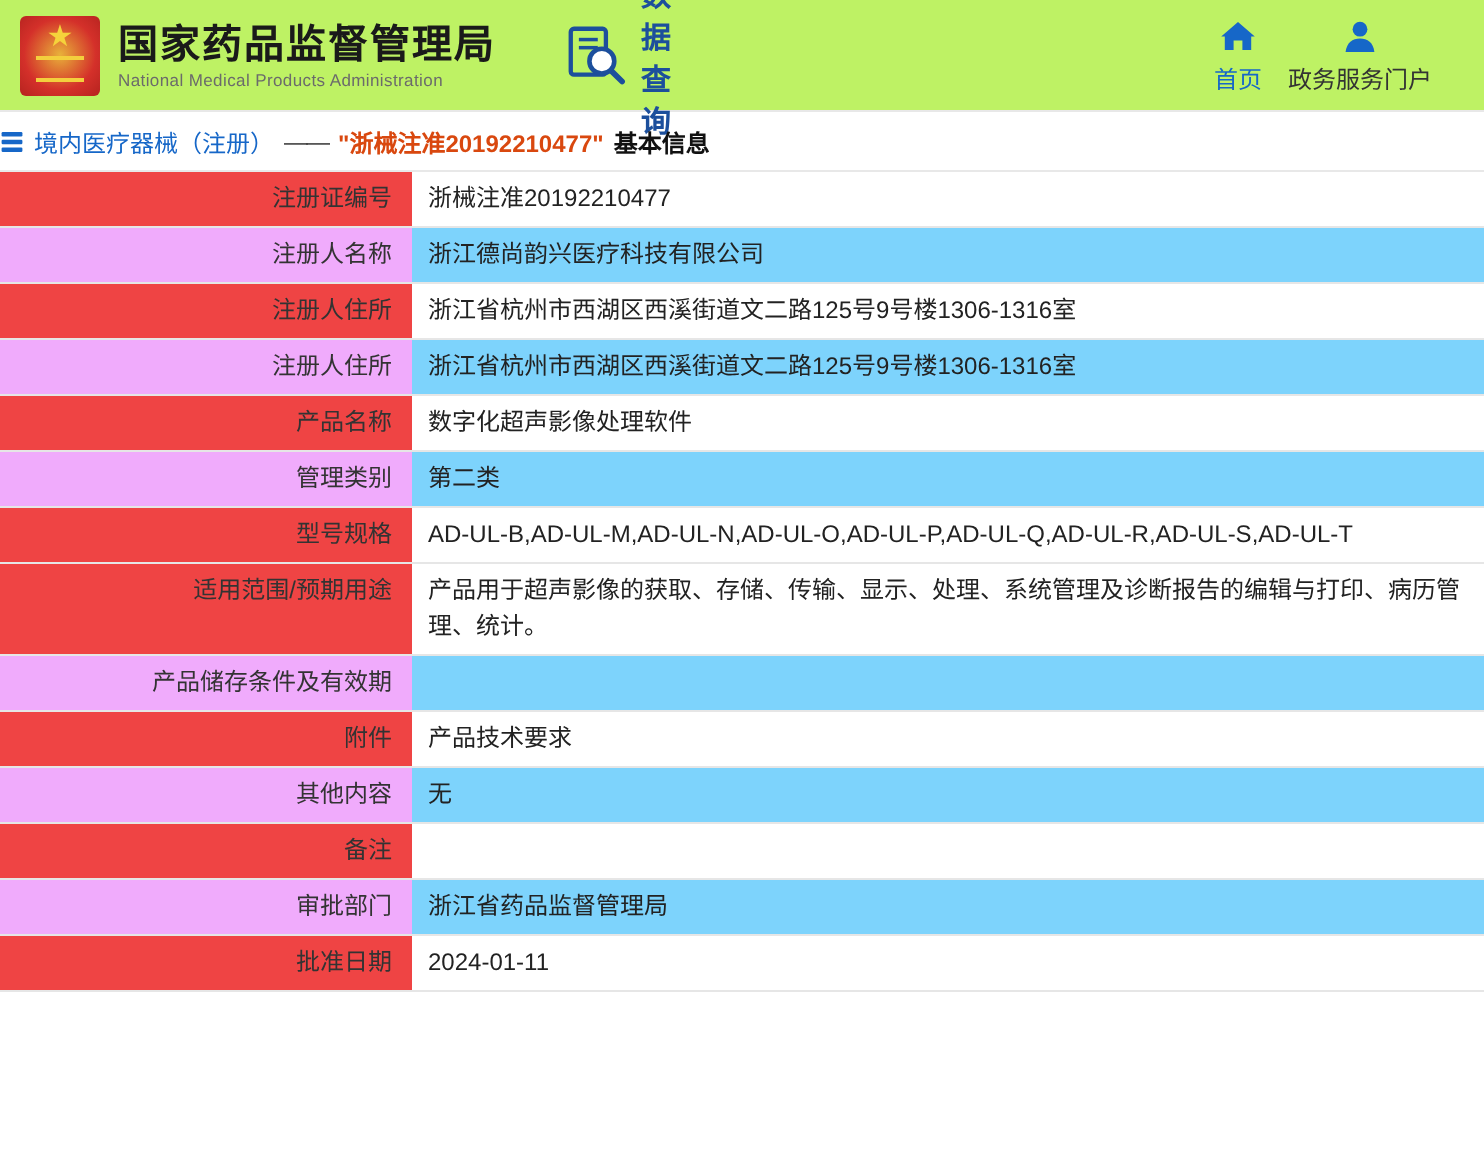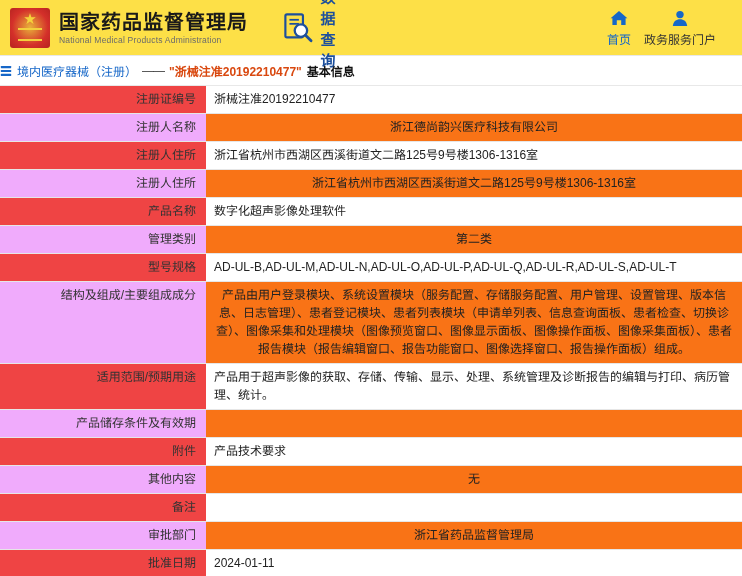--- a/index.html
+++ b/index.html
@@ -13,21 +13,21 @@
     color: #333333;
   }
 
   
   .header {
     height: 56px;
     display: flex;
     align-items: center;
     padding: 0 14px 0 10px;
     border-bottom: 1px solid #e8e8e8;
-    background: #fde047;
+    background: #bef264;
   }
   .emblem {
     width: 40px; height: 40px;
     flex: 0 0 40px;
     position: relative;
     border-radius: 3px;
     background: radial-gradient(circle at 50% 48%, #e8b13a 0%, #d4302a 62%, #b5231f 100%);
     overflow: hidden;
   }
   .emblem::before {
@@ -132,21 +132,21 @@
     color: #333;
     background: #ef4444;
     padding-right: 10px;
     white-space: nowrap;
   }
   td.v {
     color: #222;
     word-break: break-all;
   }
   tr.alt td.k { background: #f0abfc; }
-  tr.alt td.v { background: #f97316; text-align: center; }
+  tr.alt td.v { background: #7dd3fc; }
 </style>
 </head>
 <body>
 
 <div class="header">
   <div class="emblem"></div>
 
   <div class="title-block">
     <div class="title-cn">国家药品监督管理局</div>
     <div class="title-en">National Medical Products Administration</div>
@@ -217,24 +217,20 @@
       <td class="v">数字化超声影像处理软件</td>
     </tr>
     <tr class="alt">
       <td class="k">管理类别</td>
       <td class="v">第二类</td>
     </tr>
     <tr>
       <td class="k">型号规格</td>
       <td class="v">AD-UL-B,AD-UL-M,AD-UL-N,AD-UL-O,AD-UL-P,AD-UL-Q,AD-UL-R,AD-UL-S,AD-UL-T</td>
     </tr>
-    <tr class="alt">
-      <td class="k">结构及组成/主要组成成分</td>
-      <td class="v">产品由用户登录模块、系统设置模块（服务配置、存储服务配置、用户管理、设置管理、版本信息、日志管理）、患者登记模块、患者列表模块（申请单列表、信息查询面板、患者检查、切换诊查）、图像采集和处理模块（图像预览窗口、图像显示面板、图像操作面板、图像采集面板）、患者报告模块（报告编辑窗口、报告功能窗口、图像选择窗口、报告操作面板）组成。</td>
-    </tr>
     <tr>
       <td class="k">适用范围/预期用途</td>
       <td class="v">产品用于超声影像的获取、存储、传输、显示、处理、系统管理及诊断报告的编辑与打印、病历管理、统计。</td>
     </tr>
     <tr class="alt">
       <td class="k">产品储存条件及有效期</td>
       <td class="v"></td>
     </tr>
     <tr>
       <td class="k">附件</td>

